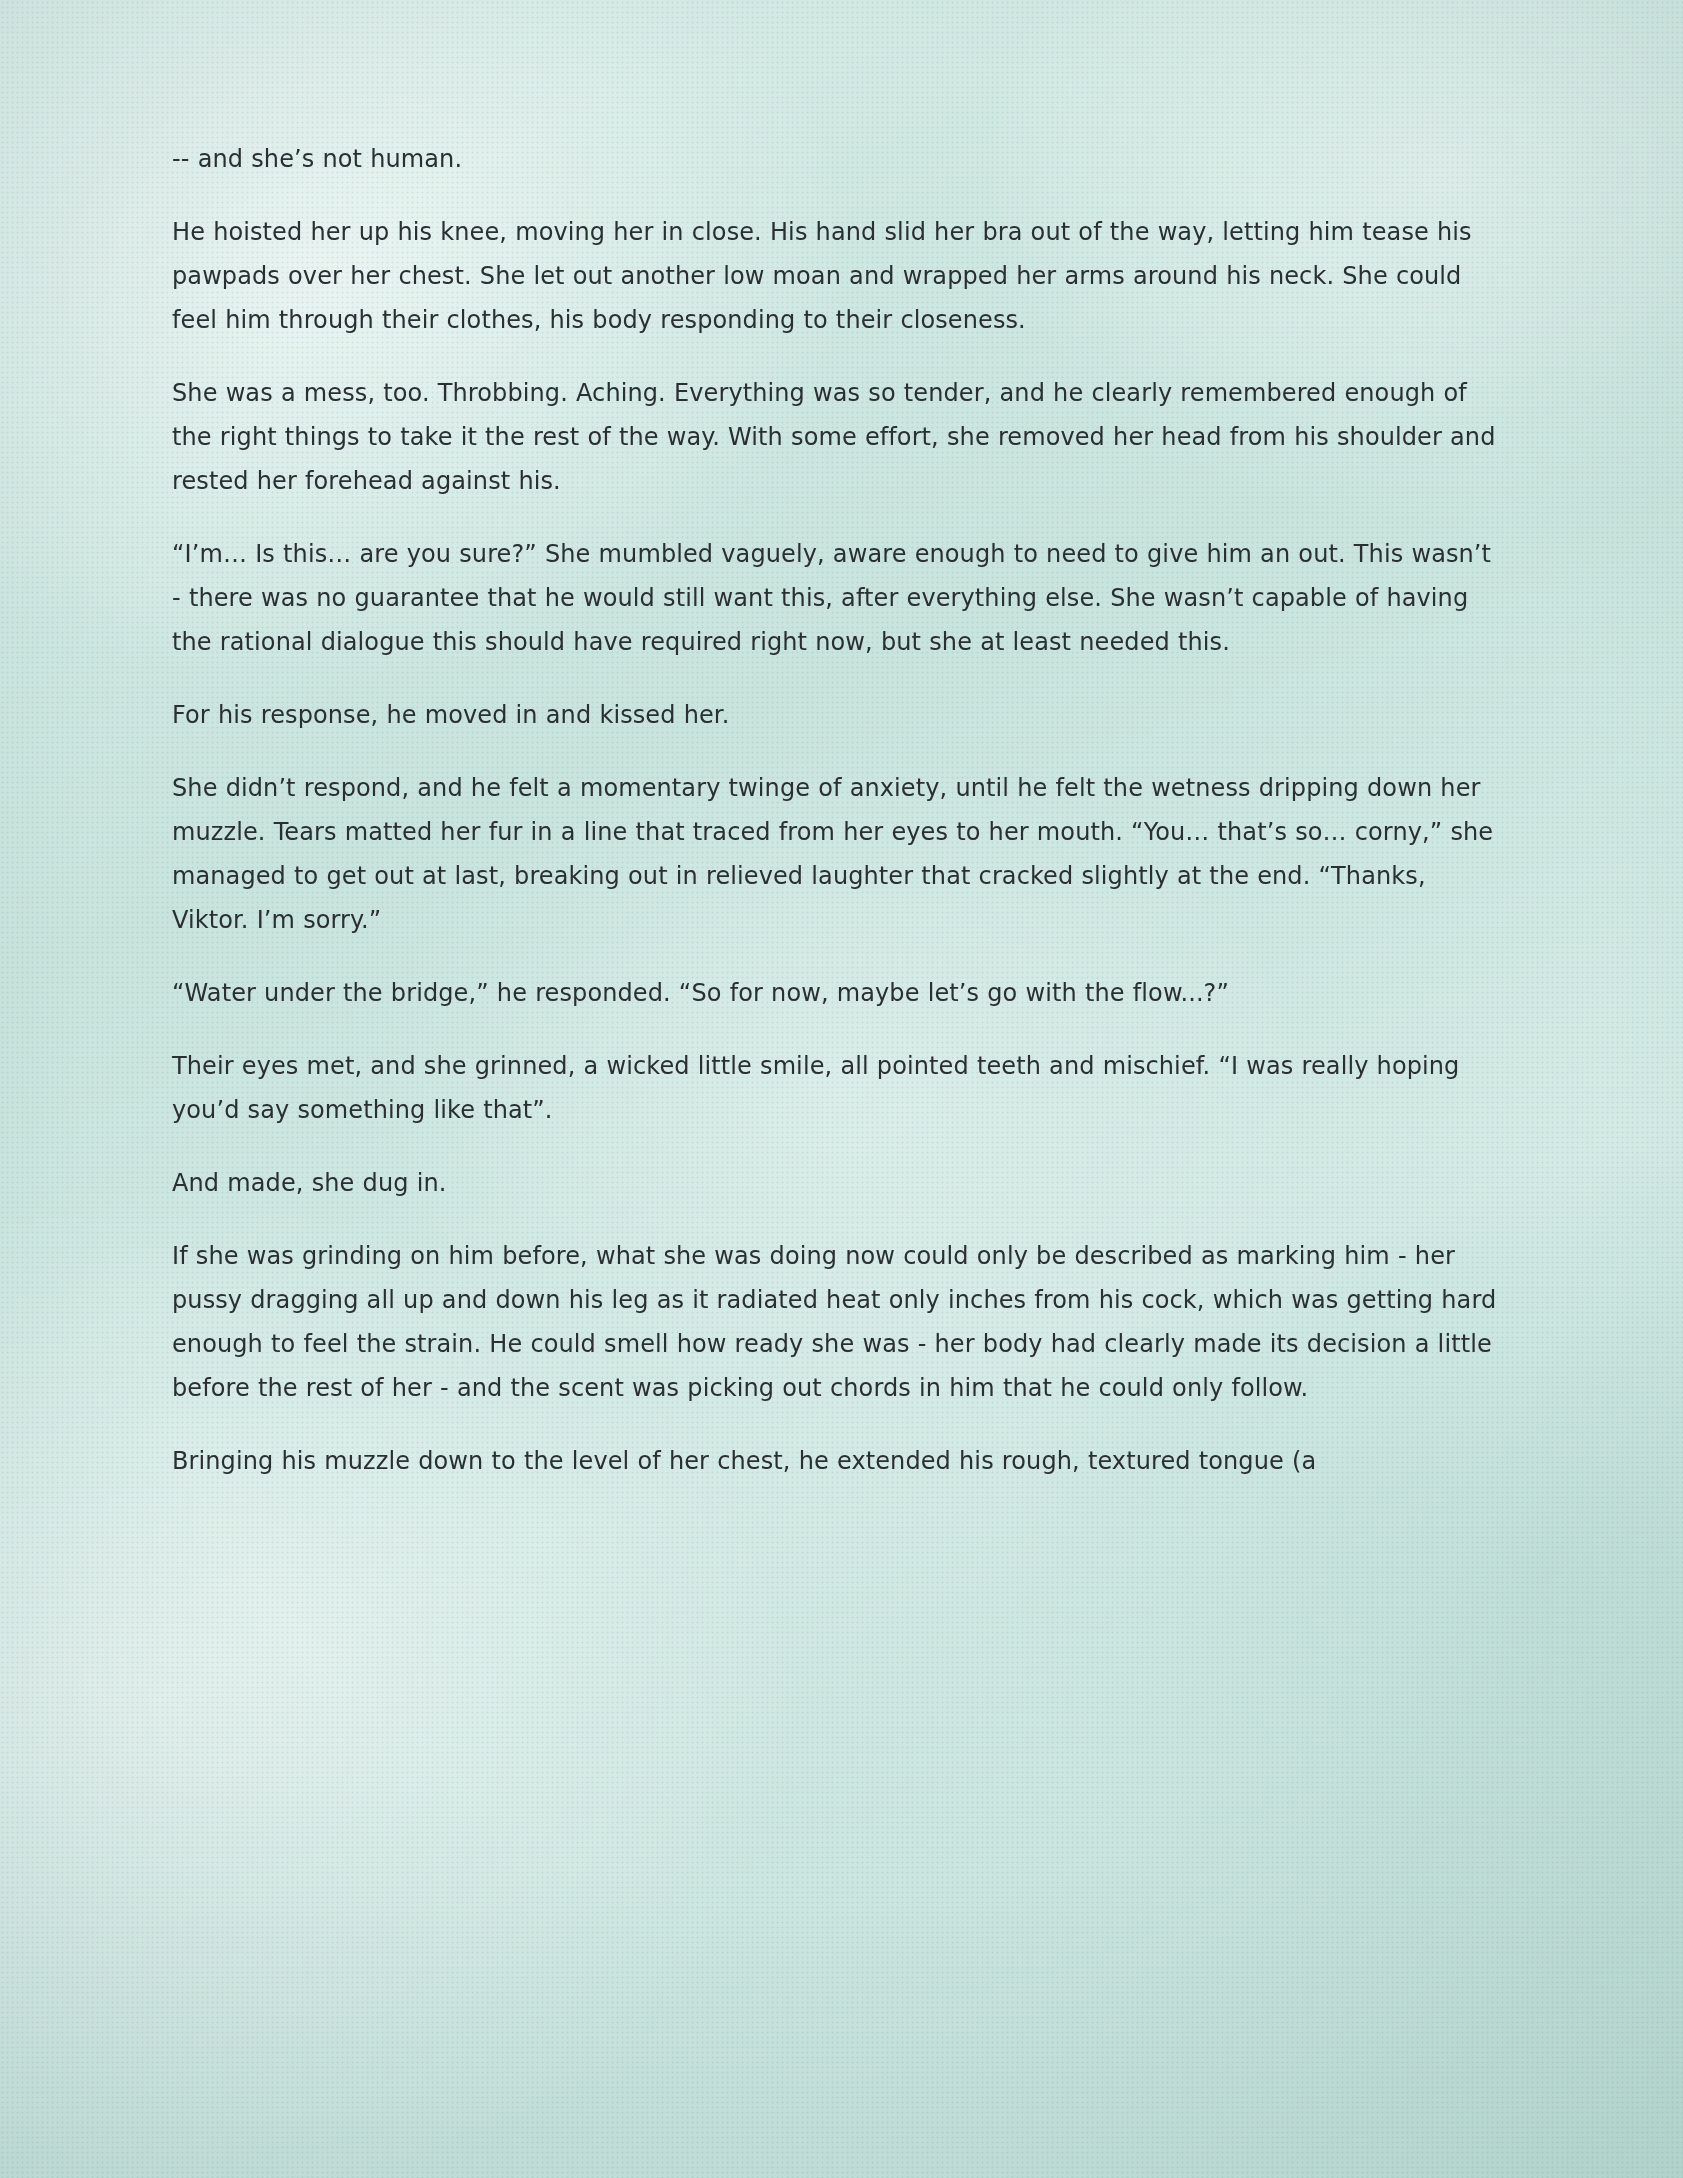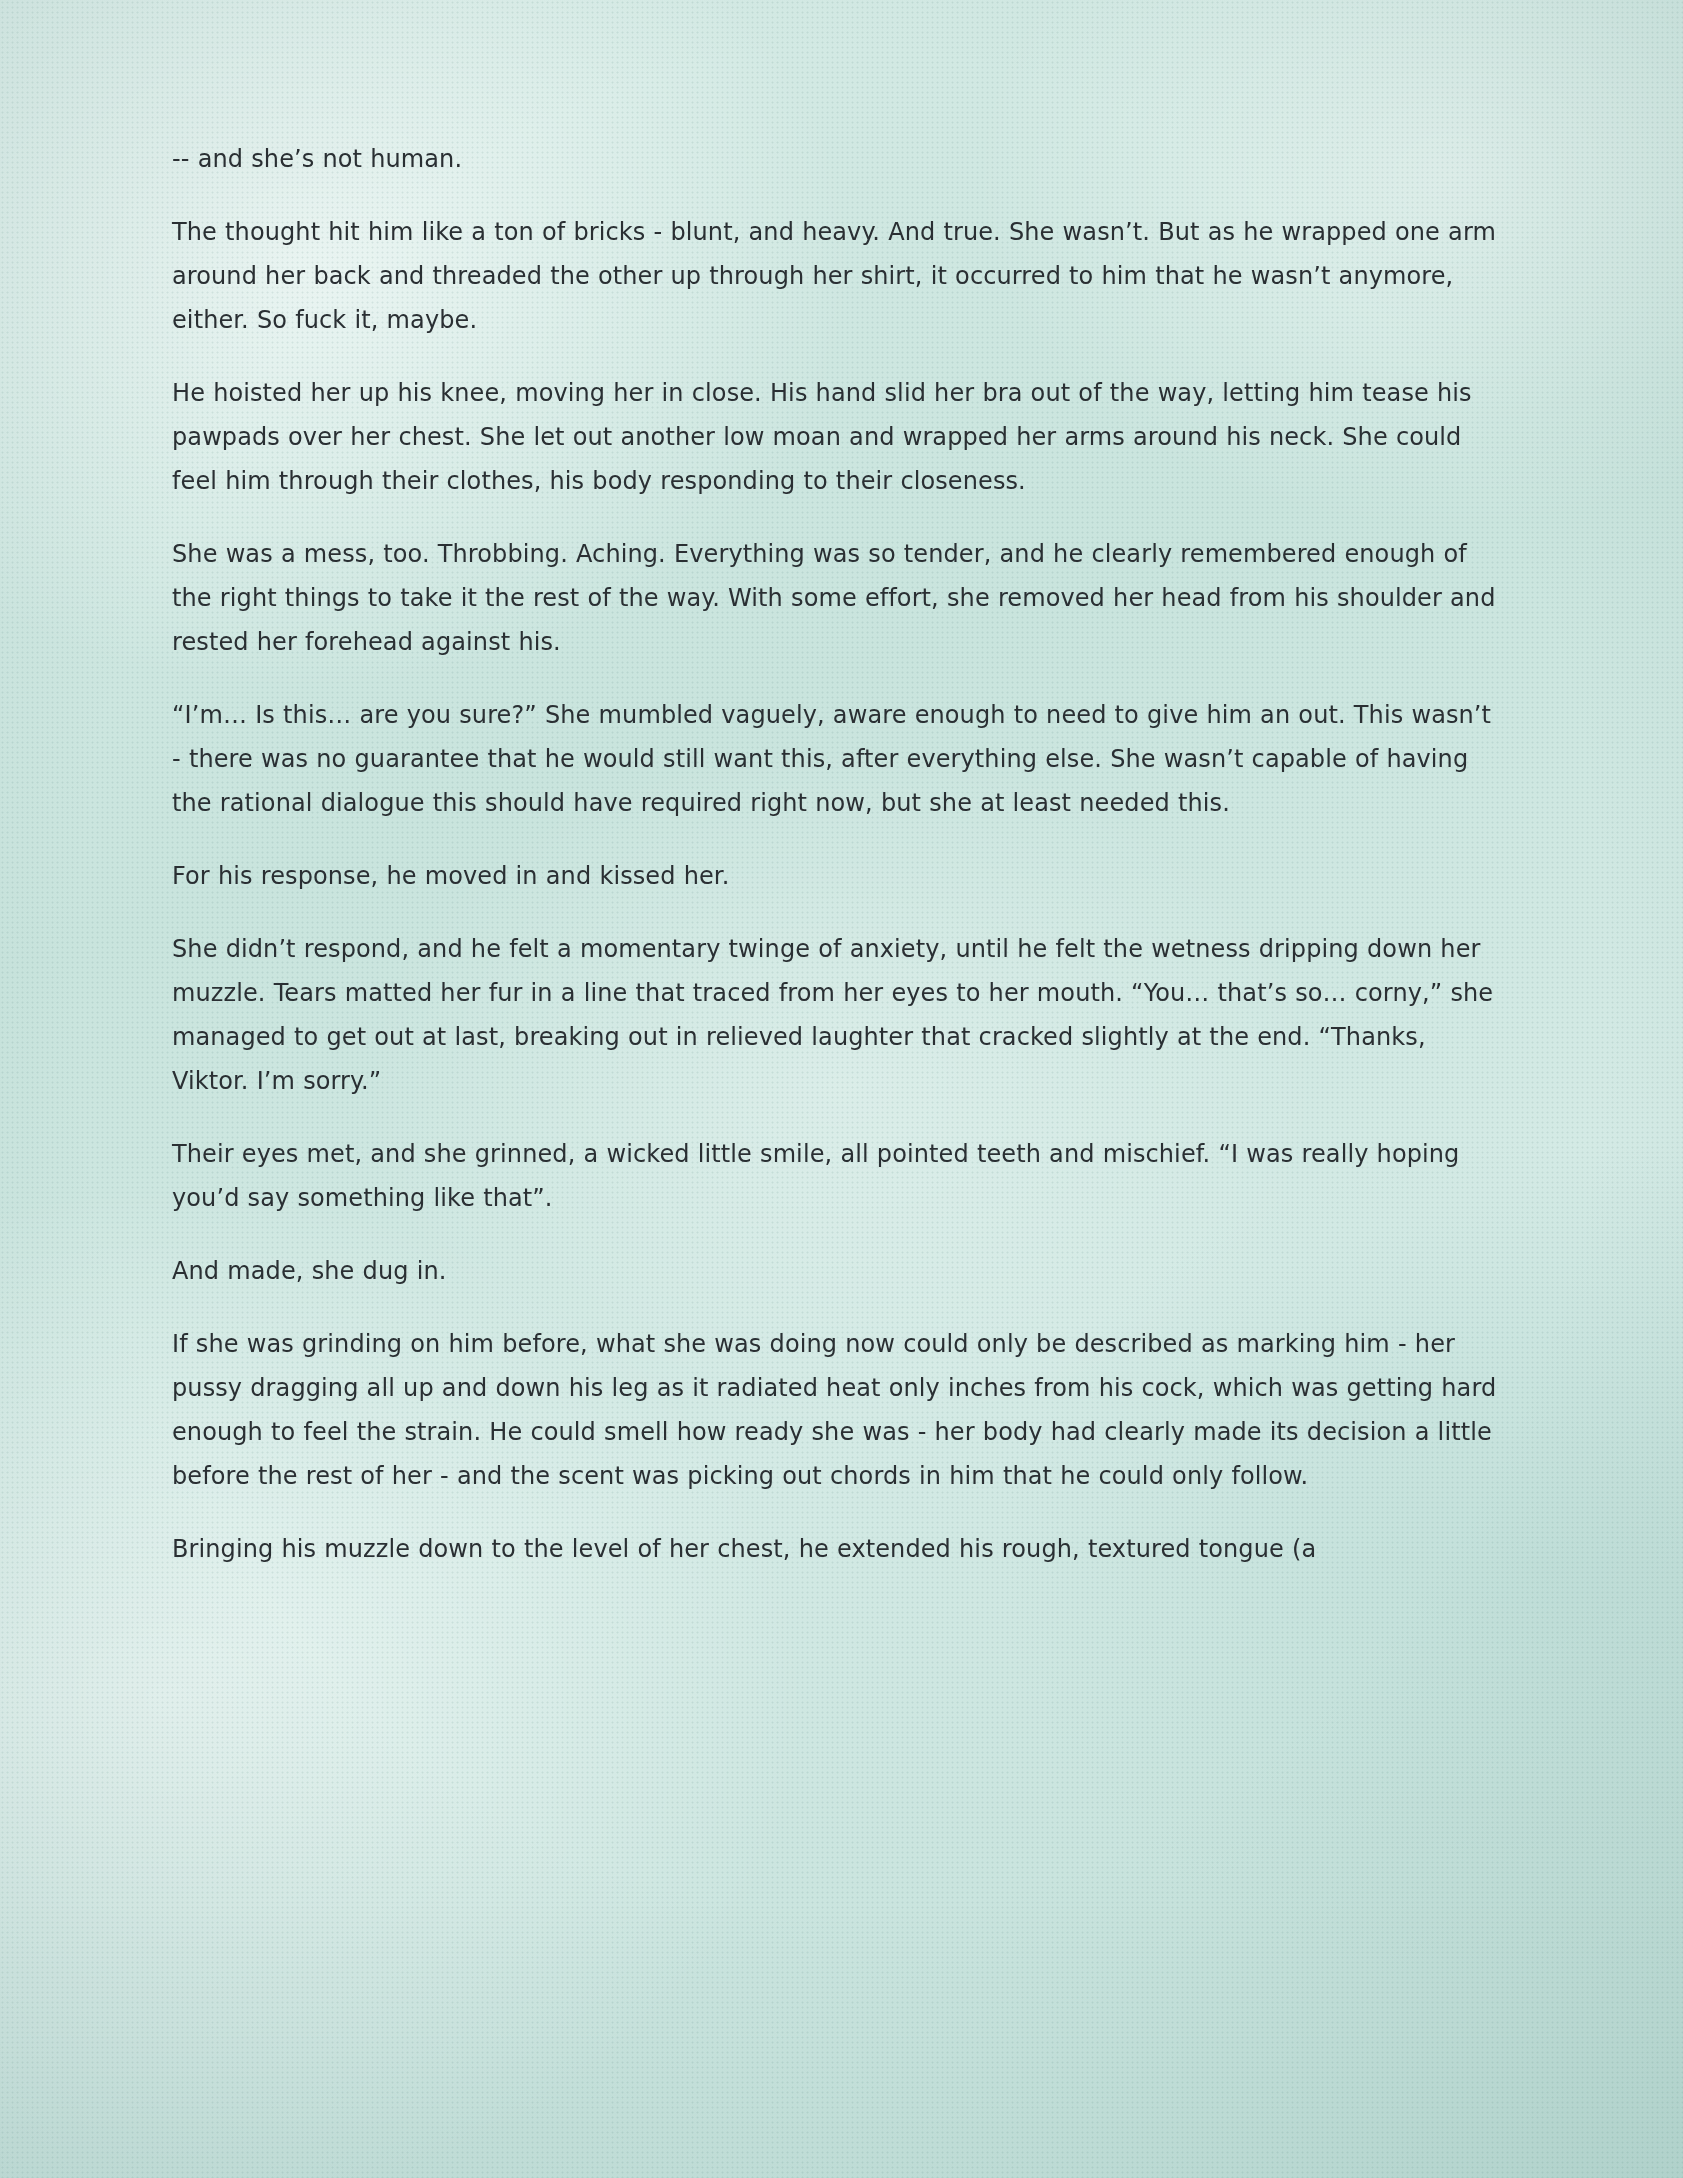--- a/index.html
+++ b/index.html
@@ -68,25 +68,25 @@
 </style>
 </head>
 <body>
 
 <div class="page">
   <div class="texture"></div>
   <div class="vignette"></div>
 
   <div class="content">
     <p class="para">-- and she’s not human.</p>
-    <p class="para">The thought hit him like a ton of bricks - blunt, and heavy. And true. She wasn’t. But as he wrapped one arm around her back and threaded the other up through her shirt, it occurred to him that he wasn’t anymore, either. So fuck it, maybe.</p>
     <p class="para">He hoisted her up his knee, moving her in close. His hand slid her bra out of the way, letting him tease his pawpads over her chest. She let out another low moan and wrapped her arms around his neck. She could feel him through their clothes, his body responding to their closeness.</p>
     <p class="para">She was a mess, too. Throbbing. Aching. Everything was so tender, and he clearly remembered enough of the right things to take it the rest of the way. With some effort, she removed her head from his shoulder and rested her forehead against his.</p>
     <p class="para">“I’m… Is this… are you sure?” She mumbled vaguely, aware enough to need to give him an out. This wasn’t - there was no guarantee that he would still want this, after everything else. She wasn’t capable of having the rational dialogue this should have required right now, but she at least needed this.</p>
     <p class="para">For his response, he moved in and kissed her.</p>
     <p class="para">She didn’t respond, and he felt a momentary twinge of anxiety, until he felt the wetness dripping down her muzzle. Tears matted her fur in a line that traced from her eyes to her mouth. “You… that’s so… corny,” she managed to get out at last, breaking out in relieved laughter that cracked slightly at the end. “Thanks, Viktor. I’m sorry.”</p>
+    <p class="para">“Water under the bridge,” he responded. “So for now, maybe let’s go with the flow...?”</p>
     <p class="para">Their eyes met, and she grinned, a wicked little smile, all pointed teeth and mischief. “I was really hoping you’d say something like that”.</p>
     <p class="para">And made, she dug in.</p>
     <p class="para">If she was grinding on him before, what she was doing now could only be described as marking him - her pussy dragging all up and down his leg as it radiated heat only inches from his cock, which was getting hard enough to feel the strain. He could smell how ready she was - her body had clearly made its decision a little before the rest of her - and the scent was picking out chords in him that he could only follow.</p>
     <p class="para">Bringing his muzzle down to the level of her chest, he extended his rough, textured tongue (a</p>
   </div>
 </div>
 
 
 </body></html>

